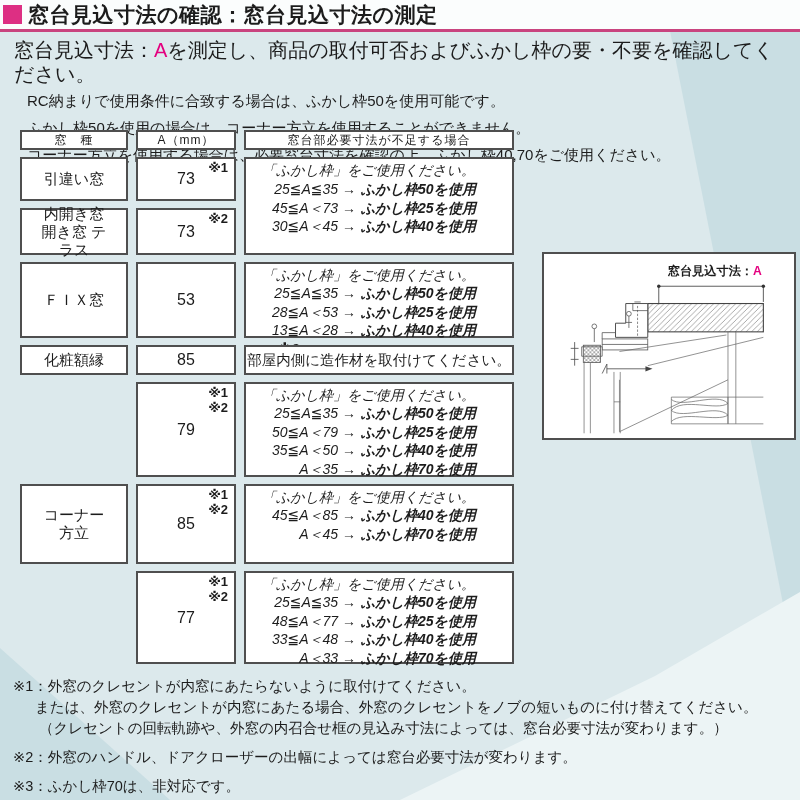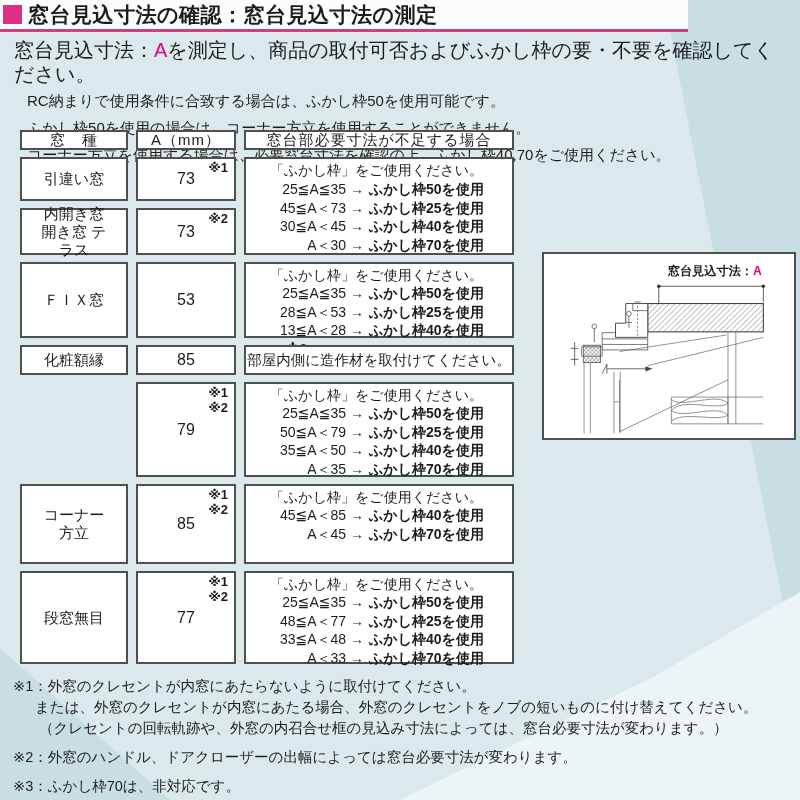--- a/index.html
+++ b/index.html
@@ -1,44 +1,44 @@
 <!DOCTYPE html>
 <html><head>
 <meta charset="utf-8">
 <style>
   html,body{margin:0;padding:0;}
   body{font-family:"Liberation Sans","DejaVu Sans",sans-serif;color:#1c1c1c;}
   .page{position:relative;width:800px;height:800px;overflow:hidden;background:#c9dee3;}
   .bg{position:absolute;left:0;top:0;width:800px;height:800px;}
 
   
-  .titlebar{position:absolute;left:0;top:0;width:688px;height:29px;background:#fbfdfd;
+  .titlebar{position:absolute;left:0;top:0;width:800px;height:29px;background:#fbfdfd;
     border-bottom:3px solid #c9447f;display:flex;align-items:center;}
   .titlebar .sq{width:19px;height:19px;background:#dd2f83;margin:0 6px 0 3px;flex:0 0 auto;}
   .titlebar h1{font-size:21px;font-weight:bold;margin:0;letter-spacing:.5px;}
 
   
   .intro{position:absolute;left:14px;top:38px;width:770px;line-height:24px;}
   .intro .lead{margin:0 0 3px 0;font-size:20px;font-weight:normal;}
   .intro .lead .var{color:#e4007f;}
   .intro p.sub{margin:0 0 3px 0;font-size:15px;padding-left:13px;}
 
   
   .spec{position:absolute;left:20px;top:130px;display:grid;
     grid-template-columns:108px 100px 270px;
     grid-template-rows:20px 44px 47px 76px 30px 95px 80px 93px;
     column-gap:8px;row-gap:7px;}
   .c{box-sizing:border-box;background:#fff;border:2px solid #4f4f4f;position:relative;}
-  .hd{display:flex;align-items:center;justify-content:center;font-size:15px;letter-spacing:1px;}
+  .hd{display:flex;align-items:center;justify-content:center;font-size:12px;letter-spacing:1px;}
   .typ{display:flex;align-items:center;justify-content:center;text-align:center;
     font-size:15px;line-height:18px;padding:1px 16px;}
   .val{display:flex;align-items:center;justify-content:center;font-size:16px;}
   .marks{position:absolute;top:1px;right:6px;text-align:right;font-weight:bold;font-size:13px;line-height:15px;}
   .marks span{display:block;}
-  .req{font-size:14px;line-height:18.4px;padding:2px 24px;}
+  .req{font-size:14px;line-height:18.4px;padding:2px 16px;font-style:italic;}
   .req .range{display:inline-block;min-width:94px;text-align:right;}
   .req .res{font-weight:bold;margin-left:5px;}
   .req .n3{font-weight:bold;margin-left:16px;}
   .req.tall{line-height:18.8px;}
   .single{display:flex;align-items:center;justify-content:center;font-size:14.5px;}
   .g1{grid-column:3;grid-row:2 / span 2;}
   .r2{grid-row:2}.r3{grid-row:3}.r4{grid-row:4}.r5{grid-row:5}.r6{grid-row:6}.r7{grid-row:7}.r8{grid-row:8}
   .co1{grid-column:1}.co2{grid-column:2}.co3{grid-column:3}
 
   
@@ -98,21 +98,20 @@
       <span class="marks">
           <span>※2</span>
         </span>
     </div>
 
     <div class="c req tall g1">
       <div>「ふかし枠」をご使用ください。</div>
       <div><span class="range">25≦A≦35 →</span><span class="res">ふかし枠50を使用</span></div>
       <div><span class="range">45≦A＜73 →</span><span class="res">ふかし枠25を使用</span></div>
       <div><span class="range">30≦A＜45 →</span><span class="res">ふかし枠40を使用</span></div>
-      <div><span class="range">A＜30 →</span><span class="res">ふかし枠70を使用</span></div>
     </div>
 
     <div class="c typ co1 r4">ＦＩＸ窓</div>
     <div class="c val co2 r4">
       <span>53</span>
     </div>
     <div class="c req co3 r4">
       <div>「ふかし枠」をご使用ください。</div>
       <div><span class="range">25≦A≦35 →</span><span class="res">ふかし枠50を使用</span></div>
       <div><span class="range">28≦A＜53 →</span><span class="res">ふかし枠25を使用</span></div>
@@ -147,21 +146,20 @@
           <span>※1</span>
           <span>※2</span>
         </span>
     </div>
     <div class="c req co3 r7">
       <div>「ふかし枠」をご使用ください。</div>
       <div><span class="range">45≦A＜85 →</span><span class="res">ふかし枠40を使用</span></div>
       <div><span class="range">A＜45 →</span><span class="res">ふかし枠70を使用</span></div>
     </div>
 
-    <div class="c typ co1 r8">段窓無目</div>
     <div class="c val co2 r8">
       <span>77</span>
       <span class="marks">
           <span>※1</span>
           <span>※2</span>
         </span>
     </div>
     <div class="c req co3 r8">
       <div>「ふかし枠」をご使用ください。</div>
       <div><span class="range">25≦A≦35 →</span><span class="res">ふかし枠50を使用</span></div>

